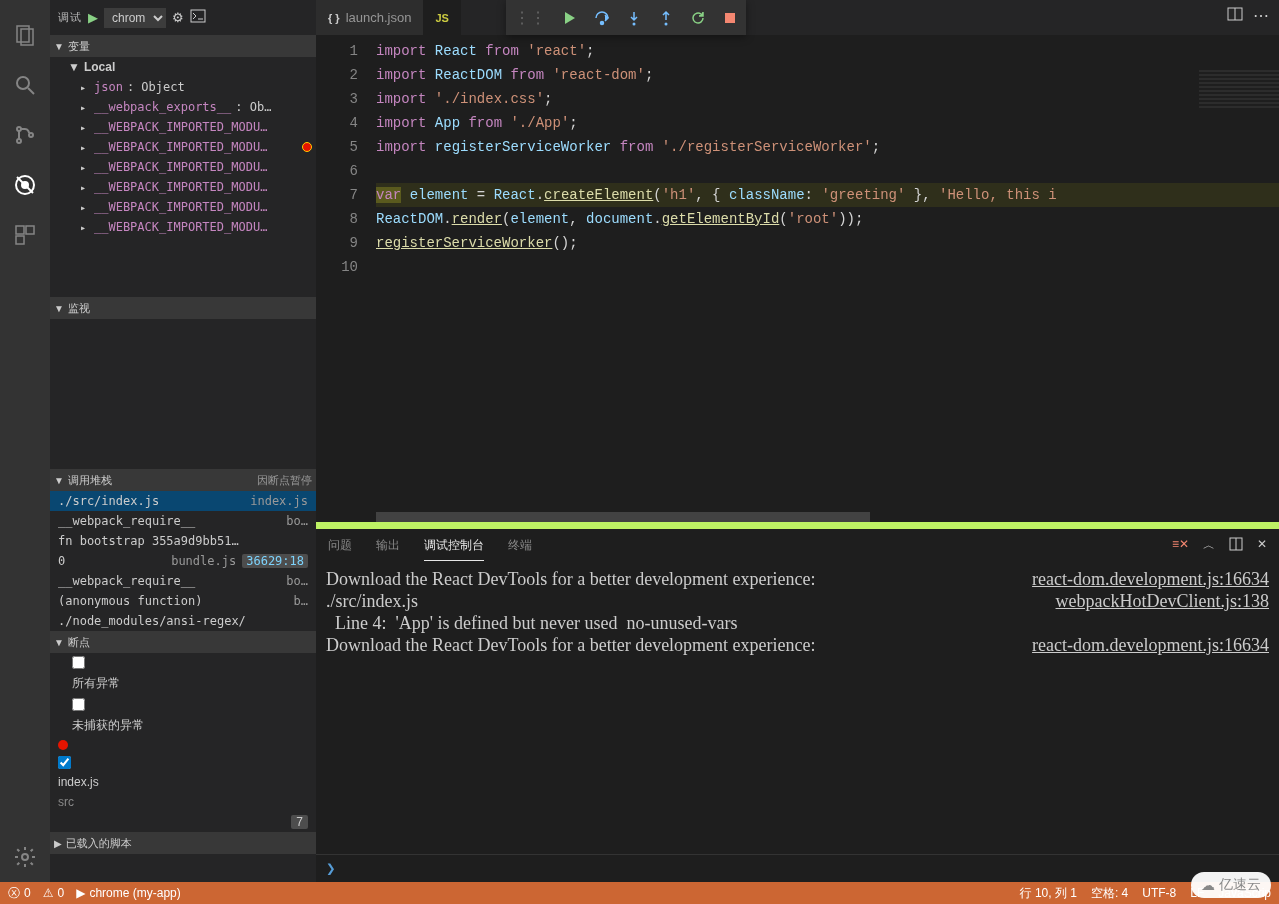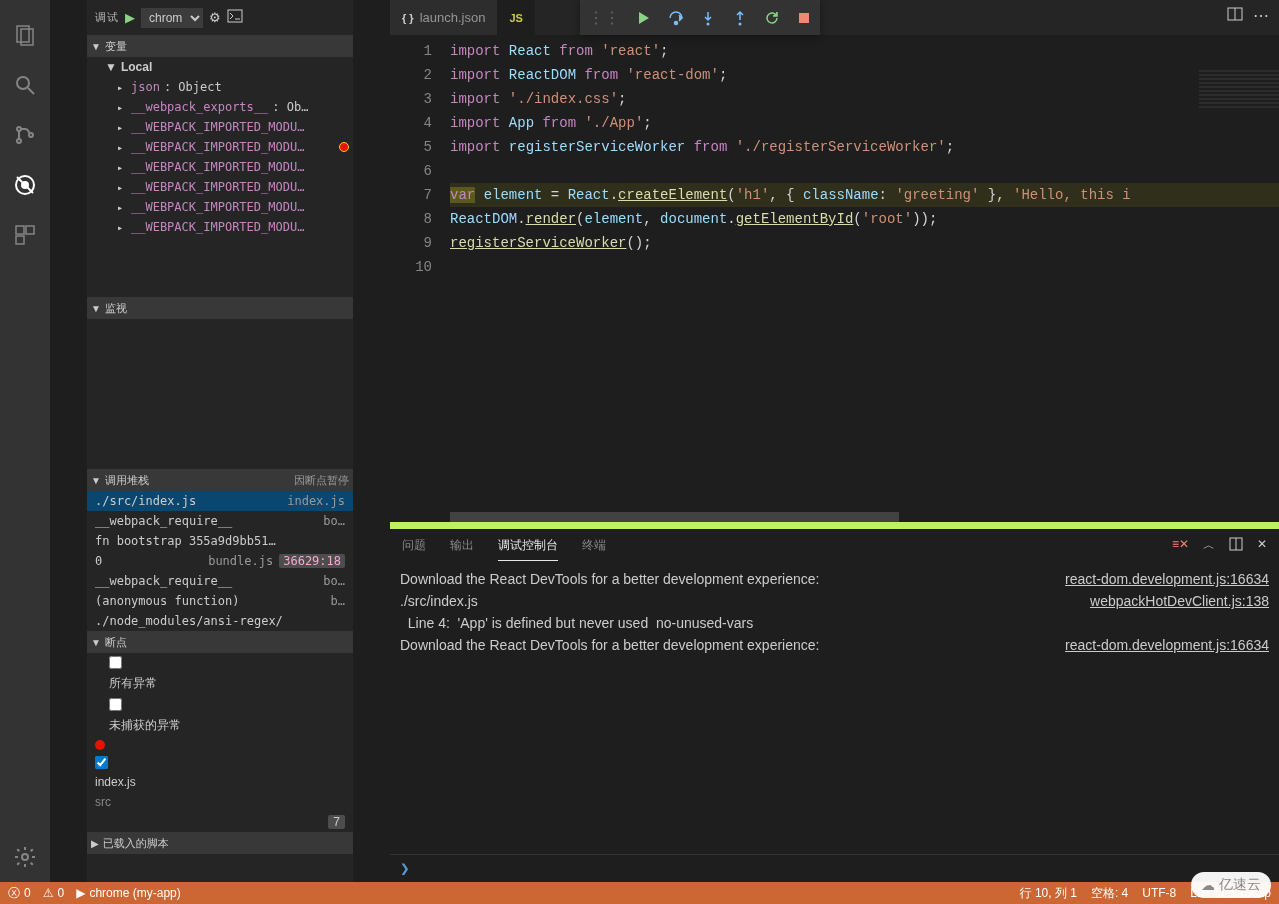--- a/index.html
+++ b/index.html
@@ -1,17 +1,17 @@
 <!DOCTYPE html>
 <html><head>
 <meta charset="utf-8">
 <style>
 * { margin: 0; padding: 0; box-sizing: border-box; }
 body { font-family: "Segoe UI", "Microsoft YaHei", sans-serif; background: #1e1e1e; color: #ccc; width: 1279px; height: 904px; overflow: hidden; position: relative; }
-.app { display: flex; height: 882px; gap: 37px; }
+.app { display: flex; height: 882px; }
 .activity-bar { width: 50px; background: #333; display: flex; flex-direction: column; align-items: center; padding-top: 10px; }
 .activity-bar .icon { width: 50px; height: 50px; display: flex; align-items: center; justify-content: center; color: #858585; cursor: pointer; }
 .activity-bar .icon.active { color: #fff; }
 .activity-bar .icon svg { width: 24px; height: 24px; }
 .activity-bar .spacer { flex: 1; }
 .sidebar { width: 266px; background: #252526; display: flex; flex-direction: column; font-size: 13px; }
 .sidebar-header { height: 35px; display: flex; align-items: center; padding: 0 8px; gap: 6px; background: #252526; }
 .sidebar-header .title { font-size: 11px; color: #bbb; letter-spacing: 1px; }
 .sidebar-header select { background: #3c3c3c; color: #ccc; border: none; padding: 2px 4px; font-size: 12px; }
 .run-btn { color: #89d185; cursor: pointer; }
@@ -23,21 +23,21 @@
 .var-scope { padding: 3px 18px; font-size: 12px; cursor: pointer; display: flex; align-items: center; gap: 4px; }
 .var-item { padding: 3px 10px 3px 30px; font-size: 12px; font-family: Consolas, monospace; cursor: pointer; display: flex; align-items: center; gap: 4px; white-space: nowrap; overflow: hidden; position: relative; }
 .var-item .chev { color: #ccc; font-size: 10px; width: 10px; }
 .var-name { color: #c586c0; }
 .var-val { color: #ccc; }
 .var-item .bp-dot { position: absolute; right: 4px; width: 10px; height: 10px; background: #e51400; border: 1px solid #ffcc00; border-radius: 50%; }
 .call-item { padding: 3px 8px; display: flex; align-items: center; gap: 6px; font-family: Consolas, monospace; font-size: 12px; white-space: nowrap; overflow: hidden; }
 .call-item.active { background: #094771; }
 .call-item .fn { flex: 1; overflow: hidden; text-overflow: ellipsis; }
 .call-item .loc { color: #999; }
-.call-item .pos { background: #4d4d4d; padding: 0 4px; border-radius: 2px; color: #f9a8d4; }
+.call-item .pos { background: #4d4d4d; padding: 0 4px; border-radius: 2px; color: #7dd3fc; }
 .bp-item { padding: 3px 8px 3px 22px; display: flex; align-items: flex-start; gap: 6px; font-size: 12px; flex-direction: column; }
 .bp-item input[type=checkbox] { accent-color: #007acc; }
 .bp-item .dot { width: 10px; height: 10px; background: #e51400; border-radius: 50%; }
 .bp-item .count { margin-left: auto; background: #4d4d4d; padding: 0 5px; border-radius: 2px; }
 .editor-area { flex: 1; display: flex; flex-direction: column; background: #1e1e1e; position: relative; }
 .tabs { height: 35px; background: #252526; display: flex; align-items: stretch; }
 .tab { display: flex; align-items: center; padding: 0 12px; gap: 6px; font-size: 13px; background: #2d2d2d; color: #969696; cursor: pointer; }
 .tab.active { background: #1e1e1e; color: #fff; }
 .tab .ficon { color: #cbcb41; font-weight: bold; font-size: 11px; }
 .tab .ficon.json { color: #ccc; }
@@ -59,21 +59,21 @@
 .hl-var { background: #5a5a1e; }
 .minimap { position: absolute; top: 35px; right: 0; width: 80px; height: 40px; background: repeating-linear-gradient(#3a3a3a 0 2px, transparent 2px 4px); opacity: .5; }
 .scrollbar-h { position: absolute; bottom: 0; left: 60px; right: 80px; height: 10px; }
 .scrollbar-h .thumb { position: absolute; left: 0; width: 60%; height: 100%; background: rgba(121,121,121,.4); }
 .panel { height: 360px; background: #1e1e1e; border-top: 7px solid #bef264; display: flex; flex-direction: column; }
 .panel-tabs { height: 33px; display: flex; align-items: center; padding: 0 12px; gap: 24px; font-size: 12px; }
 .panel-tabs .ptab { color: #888; cursor: pointer; padding: 6px 0; }
 .panel-tabs .ptab.active { color: #e7e7e7; border-bottom: 1px solid #e7e7e7; }
 .panel-actions { margin-left: auto; display: flex; gap: 14px; color: #ccc; }
 .panel-actions span { cursor: pointer; }
-.panel-body { flex: 1; padding: 6px 10px; font-family: Liberation Sans, sans-serif; font-size: 14px; line-height: 22px; color: #ccc; overflow: hidden; }
+.panel-body { flex: 1; padding: 6px 10px; font-family: Liberation Serif, serif; font-size: 18px; line-height: 22px; color: #ccc; overflow: hidden; }
 .console-line { display: flex; }
 .console-line .msg { flex: 1; white-space: pre; }
 .console-line .src { color: #ccc; text-decoration: underline; margin-left: auto; }
 .repl { border-top: 1px solid #333; padding: 4px 10px; font-family: Consolas, monospace; color: #569cd6; }
 .statusbar { height: 22px; background: #cc6633; color: #fff; display: flex; align-items: center; font-size: 12px; padding: 0 8px; gap: 12px; }
 .statusbar .sect { display: flex; align-items: center; gap: 4px; cursor: pointer; }
 .statusbar .right { margin-left: auto; display: flex; gap: 14px; }
 .watermark { position: absolute; right: 8px; bottom: 6px; background: rgba(255,255,255,.95); color: #888; font-size: 14px; padding: 4px 10px; border-radius: 14px; display: flex; align-items: center; gap: 4px; z-index: 50; }
 </style>
 </head>

